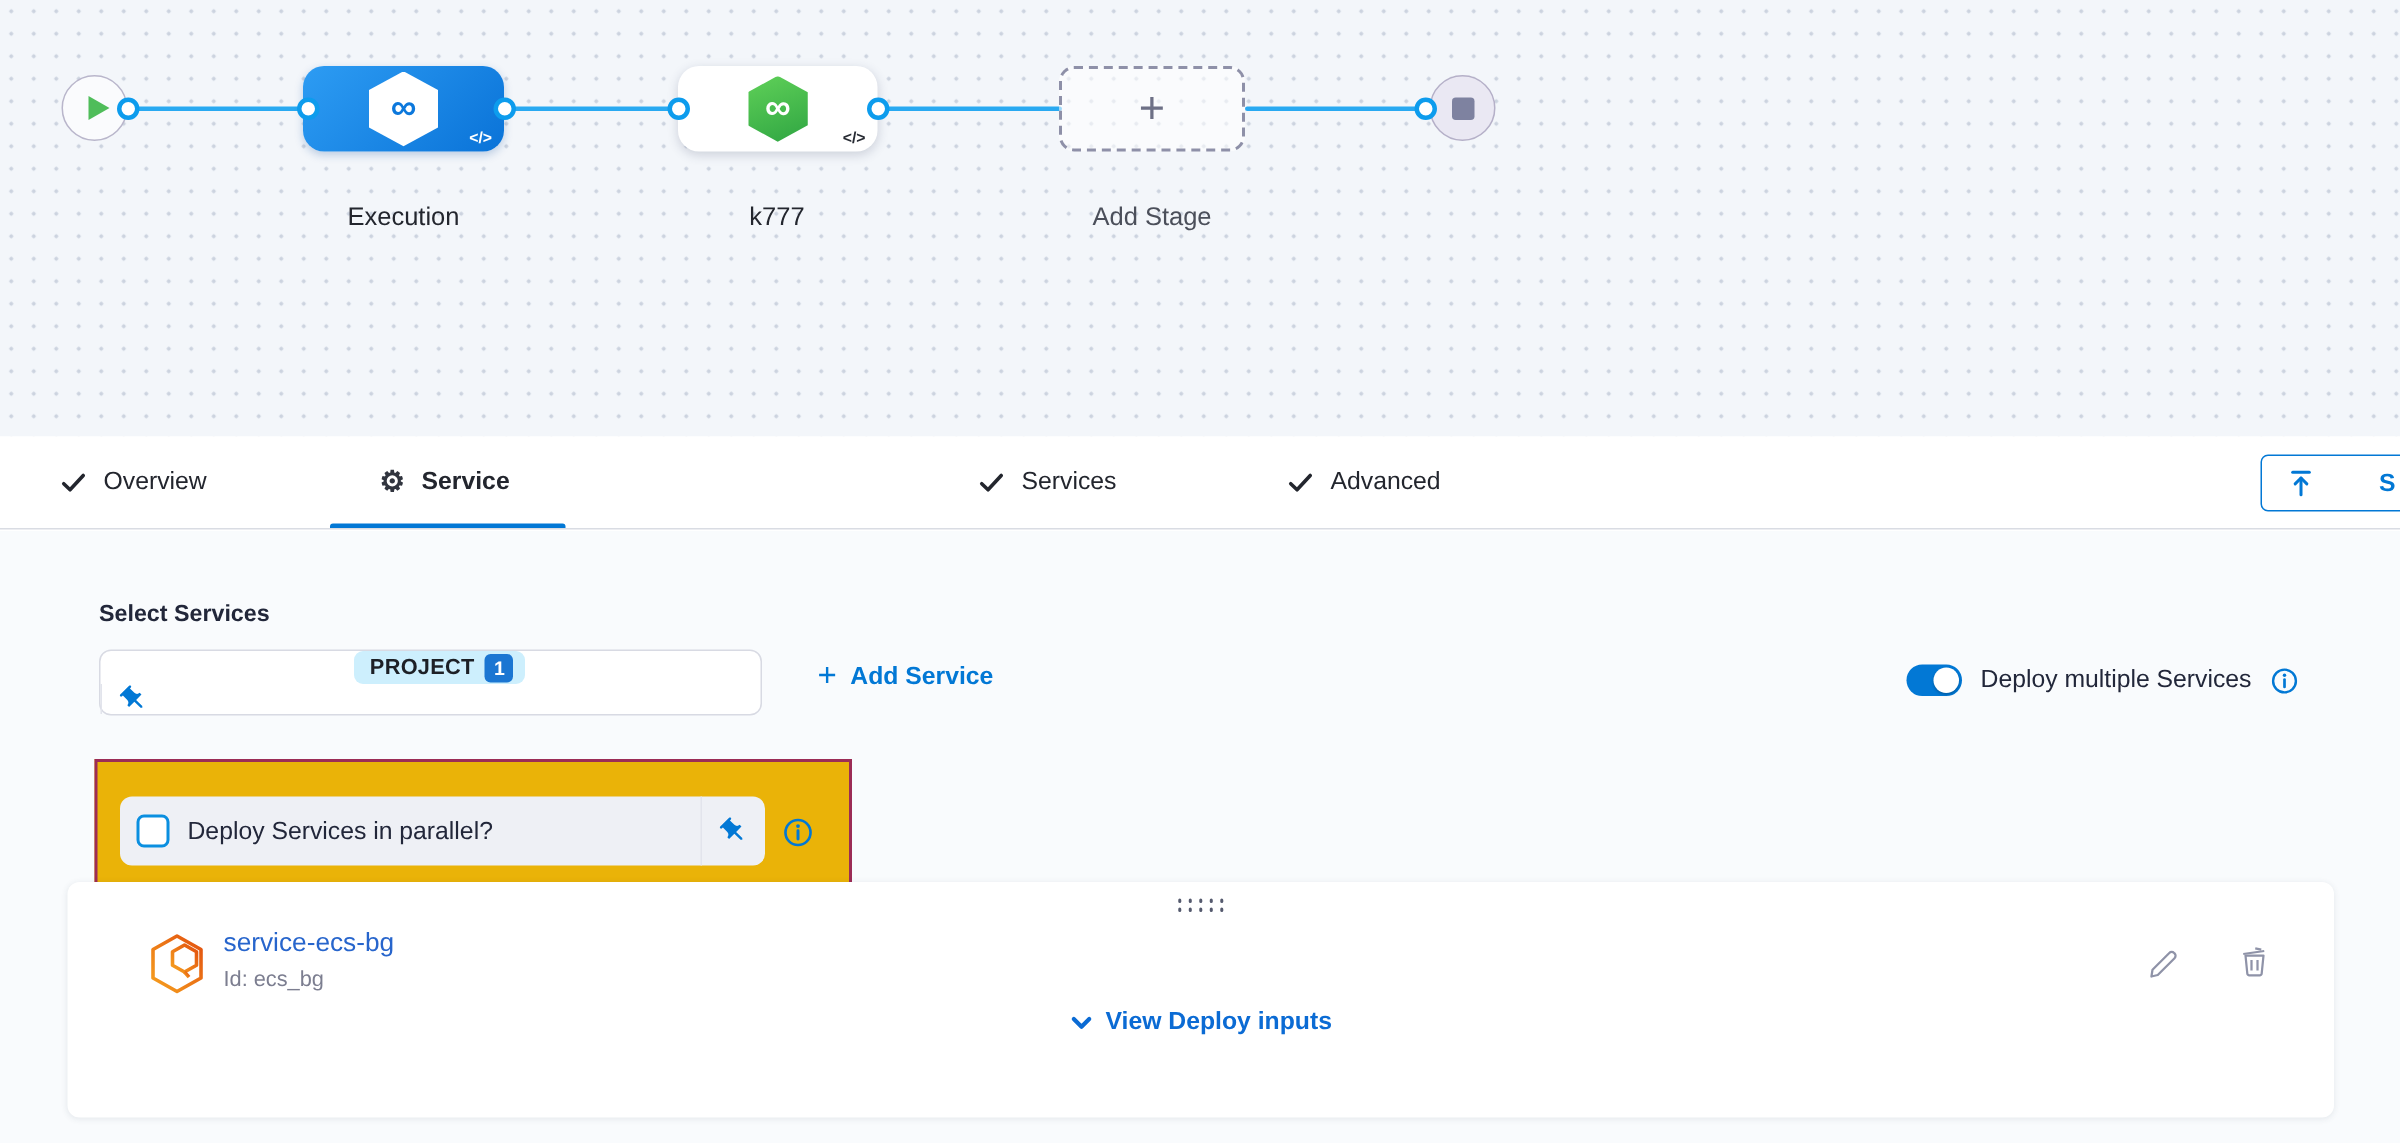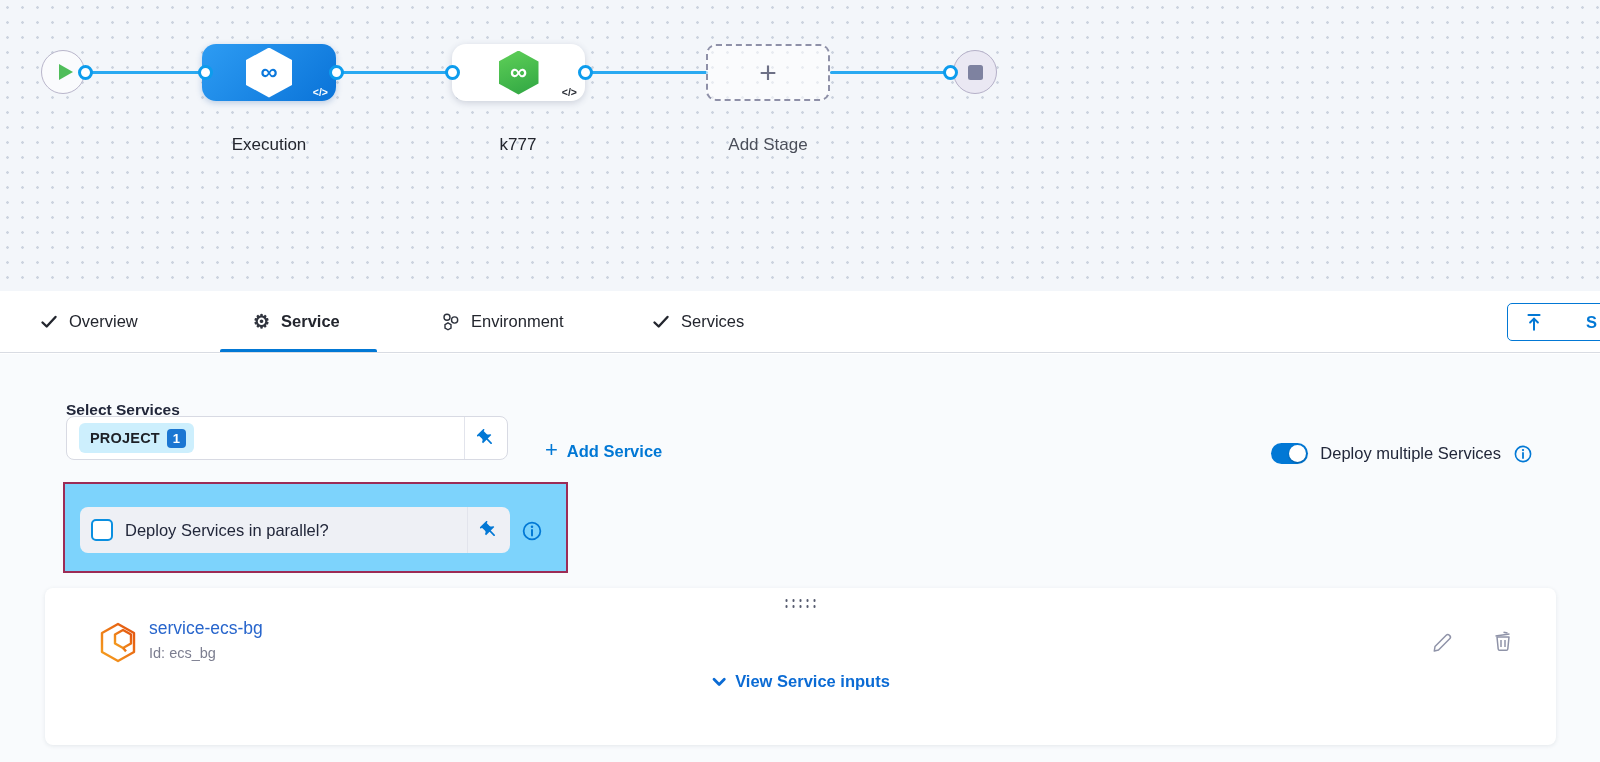--- a/index.html
+++ b/index.html
@@ -56,42 +56,42 @@
     height:3px; background:#0278d5; border-radius:2px 2px 0 0; }
   .gear-glyph { font-size:19px; line-height:1; color:#31353f; }
   .save-btn { position:absolute; left:1507px; top:303px; height:38px; width:170px;
     background:#fff; border:1.5px solid #0278d5; border-radius:5px; color:#0278d5;
     display:flex; align-items:center; padding-left:16px; gap:42px;
     font-size:16.5px; font-weight:600; cursor:pointer; }
 
   
   .content { position:absolute; left:0; top:354px; width:1600px; height:408px; background:#f9fbfd; }
   .sel-label { position:absolute; left:66px; top:47px; font-size:15.5px; font-weight:600; color:#22273a; }
-  .input-group { position:absolute; left:66px; top:62px; width:442px; height:44px; background:#fff;
-    border:1px solid #d8dae3; border-radius:8px; display:flex; align-items:center; }
+  .input-group { position:absolute; left:66px; top:79px; width:442px; height:44px; background:#fff;
+    border:1px solid #d8dae3; border-radius:8px; display:flex; align-items:center;flex-direction:column; }
   .chip { margin-left:12px; height:30px; background:#cdeffd; border-radius:6px;
     display:flex; align-items:center; gap:7px; padding:0 8px 0 11px; cursor:pointer; }
   .chip-text { font-size:14.5px; font-weight:600; color:#1d2026; letter-spacing:.2px; }
   .chip-badge { width:19px; height:19px; background:#1b76d2; border-radius:4px; color:#fff;
     font-size:13px; font-weight:700; display:flex; align-items:center; justify-content:center; }
   .group-spacer { flex:1; }
   .pin-cell { width:43px; align-self:stretch; border-left:1px solid #e2e4ec;
     display:flex; align-items:center; justify-content:center; cursor:pointer; }
   .add-service { position:absolute; left:545px; top:87px; display:flex; align-items:center; gap:9px;
     background:none; border:none; color:#0278d5; font-family:inherit;
     font-size:16.5px; font-weight:700; cursor:pointer; }
   .plus-sm { font-size:22px; font-weight:400; line-height:1; margin-top:-2px; }
   .toggle-row { position:absolute; right:67px; top:89px; display:flex; align-items:center; gap:12px; }
   .toggle { width:37px; height:21px; border-radius:11px; background:#0278d5; position:relative; cursor:pointer; }
   .toggle .knob { position:absolute; right:2px; top:2px; width:17px; height:17px; border-radius:50%;
     background:#fff; box-shadow:0 1px 2px rgba(0,0,0,.25); }
   .toggle-label { font-size:16.5px; color:#22273a; }
 
-  .highlight-box { position:absolute; left:63px; top:128px; width:505px; height:91px;
-    border:2.5px solid #9c2c56; background:#7dd3fc;padding-left:20px; }
+  .highlight-box { position:absolute; left:63px; top:152px; width:505px; height:91px;
+    border:2.5px solid #9c2c56; background:#eab308;padding-left:20px; }
   .gray-field { position:absolute; left:15px; top:23px; width:430px; height:46px;
     background:#eef0f5; border-radius:8px; display:flex; align-items:center; }
   .checkbox { margin-left:11px; width:22px; height:22px; background:#fff;
     border:2px solid #0a8fe0; border-radius:5px; cursor:pointer; }
   .cb-label { margin-left:12px; font-size:16.5px; color:#22273a; }
   .field-spacer { flex:1; }
   .box-info { position:absolute; left:456px; top:36px; cursor:pointer; }
 
   .service-card { position:absolute; left:45px; top:234px; width:1511px; height:157px;
     background:#fff; border-radius:8px; box-shadow:0 1px 4px rgba(40,55,80,.10); }
@@ -163,35 +163,31 @@
     <div class="tab" style="left:40px">
       <svg width="18" height="18" viewBox="0 0 18 18">
           <path d="M2.5 9.5l4.2 4L15.5 4" stroke="#23262e" stroke-width="2.4" fill="none" stroke-linecap="round" stroke-linejoin="round"></path>
         </svg>
       <span>Overview</span>
     </div>
     <div class="tab active" style="left:253px">
       <span class="gear-glyph">⚙</span>
       <span>Service</span>
     </div>
-    <div class="tab" style="left:440px">
-      <svg width="20" height="20" viewBox="0 0 20 20">
-        <g fill="none" stroke="#2c313c" stroke-width="1.4">
-          <circle cx="7" cy="5.3" r="3"></circle>
-            <circle cx="14.6" cy="8" r="3.1"></circle>
-          <path d="M8 10.8l3 1.75v3.5L8 17.8l-3-1.75v-3.5z"></path>
-        </g>
-      </svg>
-      <span>Environment</span>
-    </div>
     <div class="tab" style="left:652px">
       <svg width="18" height="18" viewBox="0 0 18 18">
           <path d="M2.5 9.5l4.2 4L15.5 4" stroke="#23262e" stroke-width="2.4" fill="none" stroke-linecap="round" stroke-linejoin="round"></path>
         </svg>
       <span>Services</span>
+    </div>
+    <div class="tab" style="left:858px">
+      <svg width="18" height="18" viewBox="0 0 18 18">
+          <path d="M2.5 9.5l4.2 4L15.5 4" stroke="#23262e" stroke-width="2.4" fill="none" stroke-linecap="round" stroke-linejoin="round"></path>
+        </svg>
+      <span>Advanced</span>
     </div>
   </nav>
   <button class="save-btn">
     <svg width="20" height="20" viewBox="0 0 18 18">
       <g stroke="#0278d5" stroke-width="1.8" fill="none" stroke-linecap="round" stroke-linejoin="round">
         <path d="M4 2.6h10"></path>
           <path d="M9 6v10"></path>
           <path d="M5.5 9.5L9 6l3.5 3.5"></path>
       </g>
     </svg>
@@ -299,17 +295,17 @@
             <path d="M10 11v7"></path>
               <path d="M14 11v7"></path>
           </g>
         </svg>
       </span>
 
       <a class="view-inputs">
         <svg width="15" height="14" viewBox="0 0 14 13">
           <path d="M2.2 4L7 8.8 11.8 4" fill="none" stroke="#0b6bd4" stroke-width="2.6" stroke-linecap="round" stroke-linejoin="round"></path>
         </svg>
-        <span>View Service inputs</span>
+        <span>View Deploy inputs</span>
       </a>
     </div>
   </section>
 </div>
 
 </body></html>

